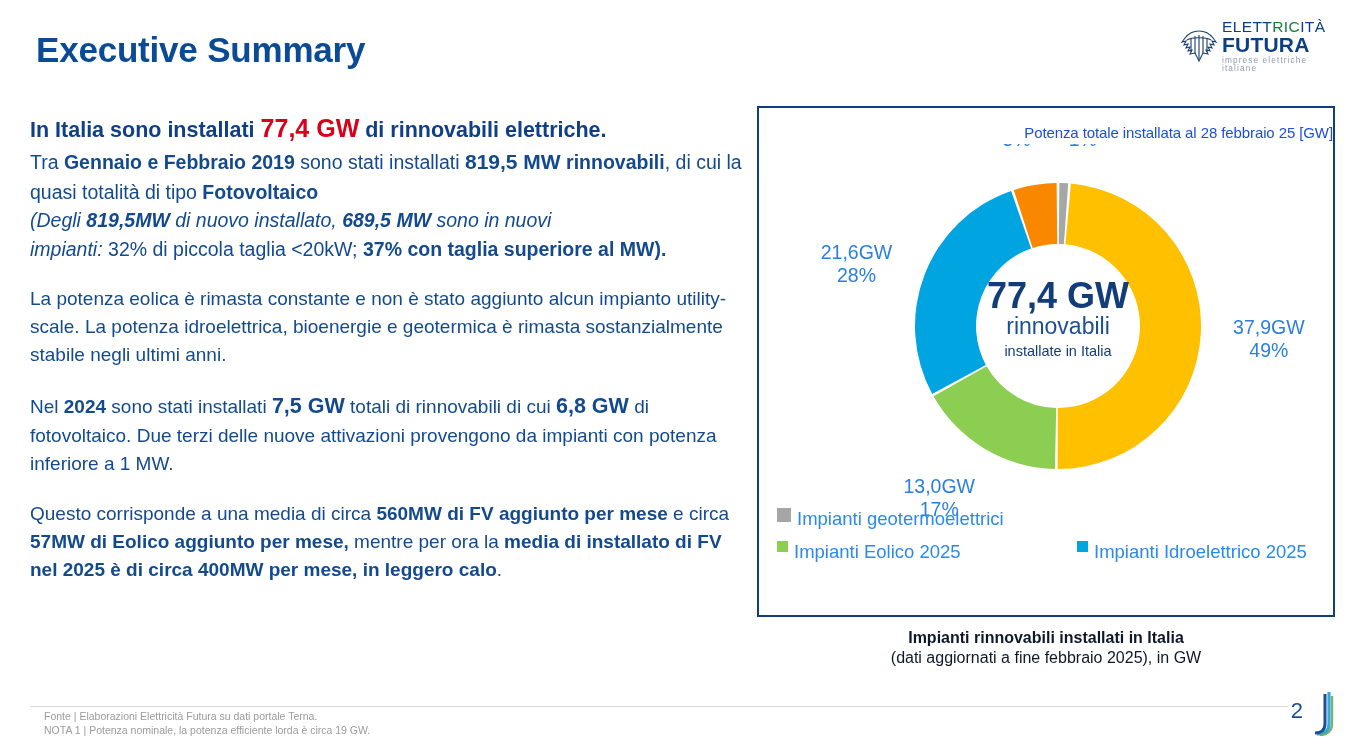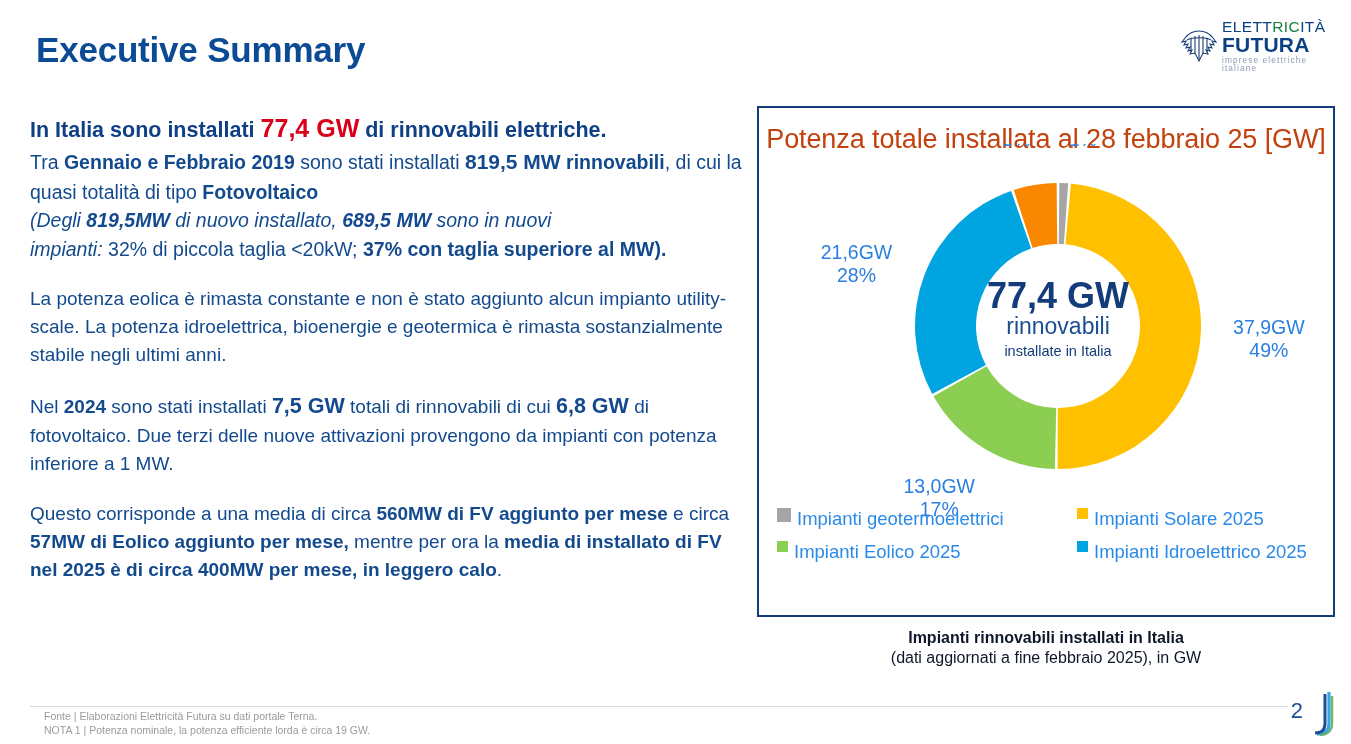--- a/index.html
+++ b/index.html
@@ -57,21 +57,21 @@
   
   #chart-panel{
     position:absolute;left:757px;top:106px;
     width:578px;height:511px;
     border:2.5px solid #123c7a;
     background:#ffffff;
     box-sizing:border-box;
   }
   #chart-title{
     position:absolute;left:0;right:0;top:16px;
-    text-align:center;font-size:27px;color:#c2410c;
+    text-align:right;font-size:15px;color:#1d4ed8;
     letter-spacing:-0.1px;
   }
   #donut-wrap{position:absolute;left:0;top:36px;width:100%;height:376px;}
   #donut-svg{display:block;margin:0 auto;}
   .donut-center-1{font-size:36px;font-weight:bold;fill:#123c7a;}
   .donut-center-2{font-size:23px;fill:#1b4e93;}
   .donut-center-3{font-size:14.5px;fill:#123c7a;}
   .slice-label{font-size:19.5px;fill:#2a7fe0;font-family:"Liberation Sans",sans-serif;}
 
   
@@ -193,24 +193,20 @@
         <text class="donut-center-2" x="299" y="190" text-anchor="middle">rinnovabili</text>
         <text class="donut-center-3" x="299" y="212" text-anchor="middle">installate in Italia</text>
       </svg>
     </div>
 
     <div id="legend">
       <div class="legend-row">
         <div class="legend-item col1">
           <span class="legend-swatch big" style="background:#a6a6a6"></span>
           <span>Impianti geotermoelettrici</span>
-        </div>
-        <div class="legend-item col2">
-          <span class="legend-swatch" style="background:#ffc000"></span>
-          <span>Impianti Solare 2025</span>
         </div>
       </div>
       <div class="legend-row">
         <div class="legend-item col1">
           <span class="legend-swatch" style="background:#8cce52"></span>
           <span>Impianti Eolico 2025</span>
         </div>
         <div class="legend-item col2">
           <span class="legend-swatch" style="background:#00a4e0"></span>
           <span>Impianti Idroelettrico 2025</span>

